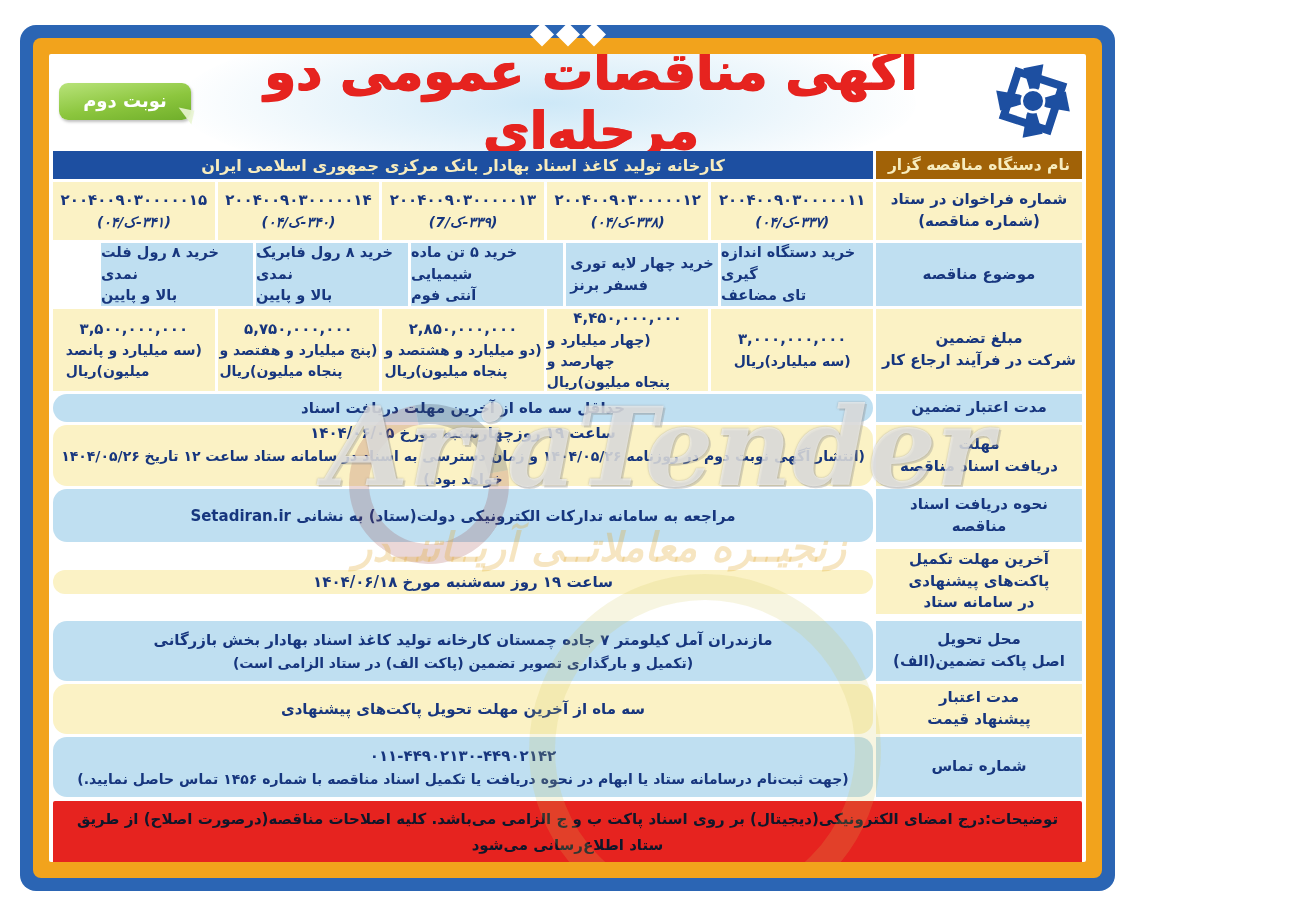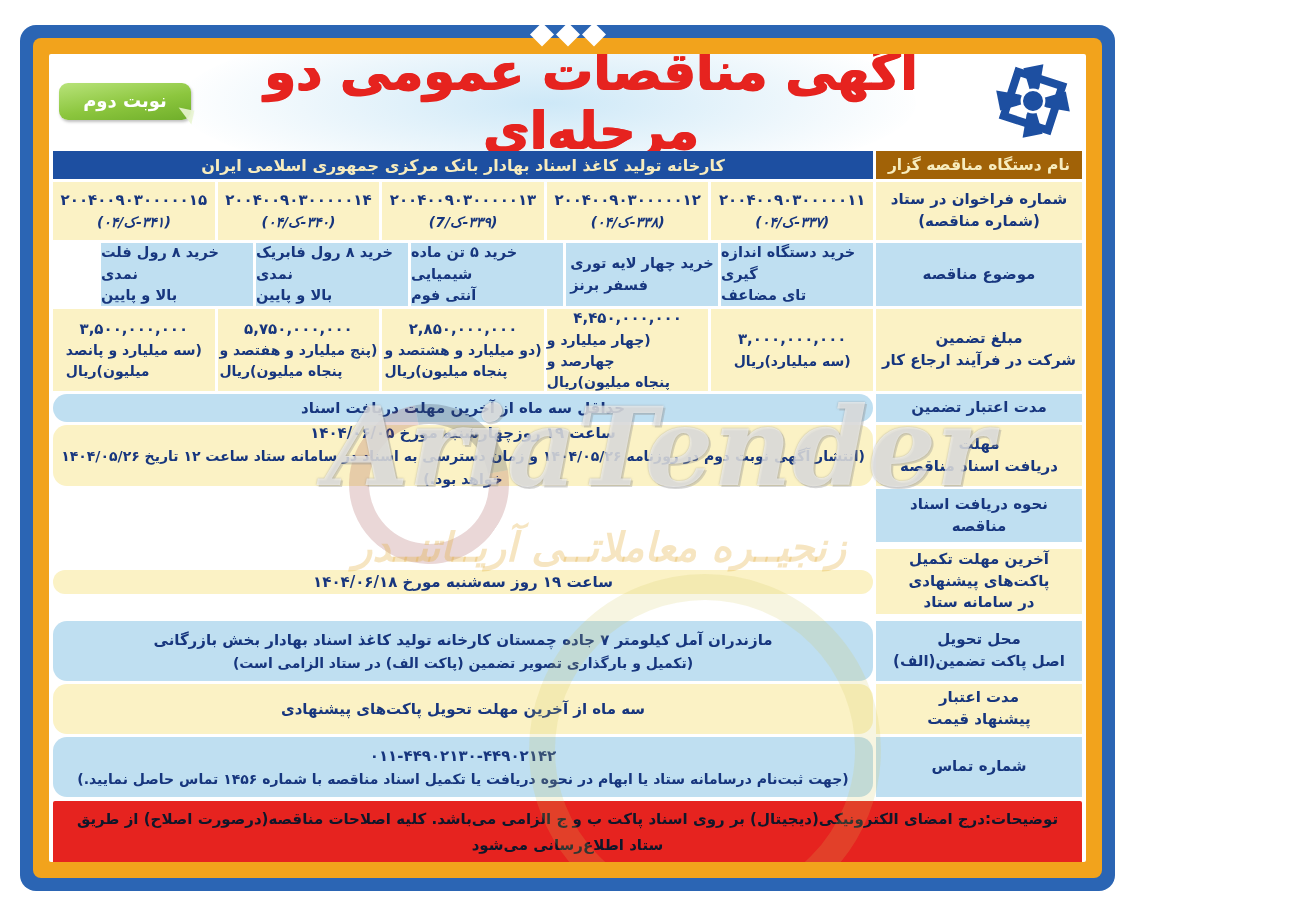--- a/index.html
+++ b/index.html
@@ -206,20 +206,21 @@
 دریافت اسناد مناقصه</div>
             <div class="rvalue cream">
               <span>ساعت ۱۹ روزچهارشنبه مورخ ۱۴۰۴/۰۶/۰۵</span>
               <span class="sub">(انتشار آگهی نوبت دوم در روزنامه ۱۴۰۴/۰۵/۲۶ و زمان دسترسی به اسناد در سامانه ستاد ساعت ۱۲ تاریخ ۱۴۰۴/۰۵/۲۶ خواهد بود.)</span>
             </div>
           </div>
 
           <div class="trow h-meth">
             <div class="rlabel blue">نحوه دریافت اسناد
 مناقصه</div>
+            <div class="rvalue blue">مراجعه به سامانه تدارکات الکترونیکی دولت(ستاد) به نشانی Setadiran.ir</div>
           </div>
 
           <div class="trow h-subm">
             <div class="rlabel cream">آخرین مهلت تکمیل
 پاکت‌های پیشنهادی
 در سامانه ستاد</div>
             <div class="rvalue cream">ساعت ۱۹ روز سه‌شنبه مورخ ۱۴۰۴/۰۶/۱۸</div>
           </div>
 
           <div class="trow h-deli">

